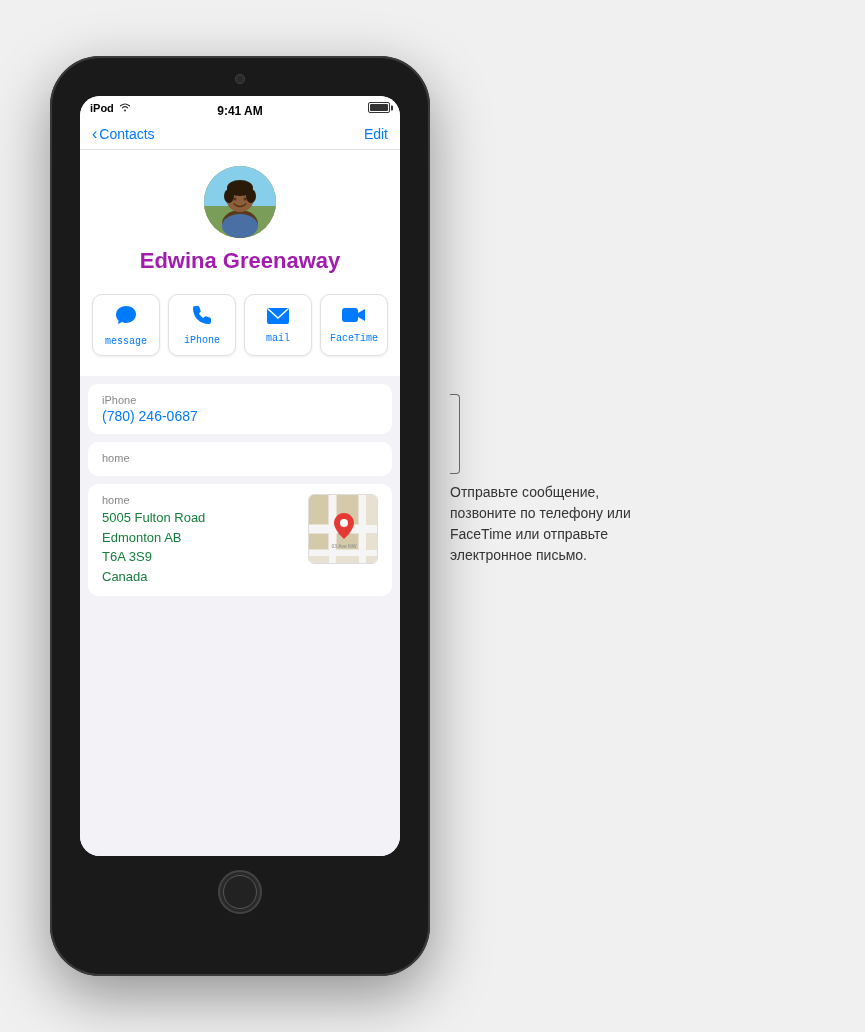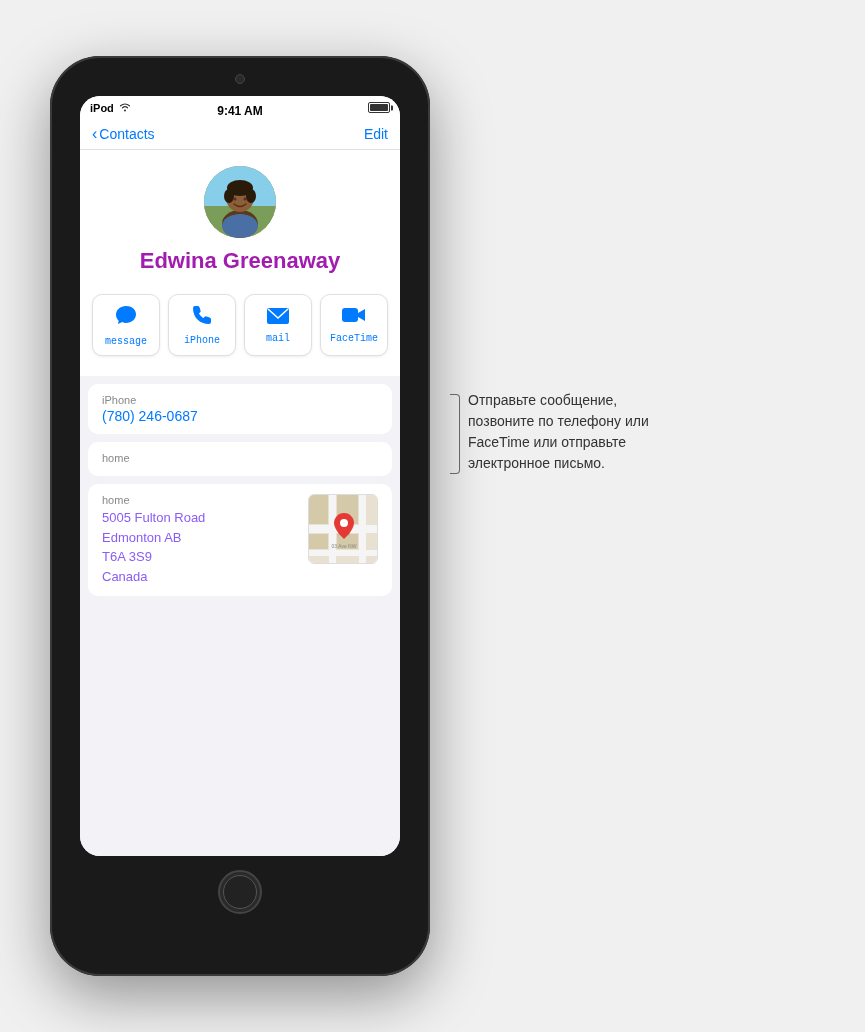--- a/index.html
+++ b/index.html
@@ -231,21 +231,21 @@
     }
 
     .address-label {
       font-size: 11px;
       color: #888;
       margin-bottom: 2px;
     }
 
     .address-lines {
       font-size: 13px;
-      color: #8b5cf6;
+      color: #15803d;
       line-height: 1.5;
     }
 
     .map-thumbnail {
       width: 70px;
       height: 70px;
       border-radius: 6px;
       overflow: hidden;
       margin-left: 10px;
       flex-shrink: 0;
@@ -274,20 +274,21 @@
 
     
     .annotation {
       position: absolute;
       left: 450px;
       top: 390px;
       width: 200px;
       display: flex;
       align-items: flex-start;
       gap: 8px;
+      flex-direction: column;
     }
 
     .annotation-bracket {
       width: 10px;
       height: 80px;
       border: 1.5px solid #666;
       border-left: none;
       border-radius: 0 4px 4px 0;
       margin-top: 4px;
       flex-shrink: 0;

